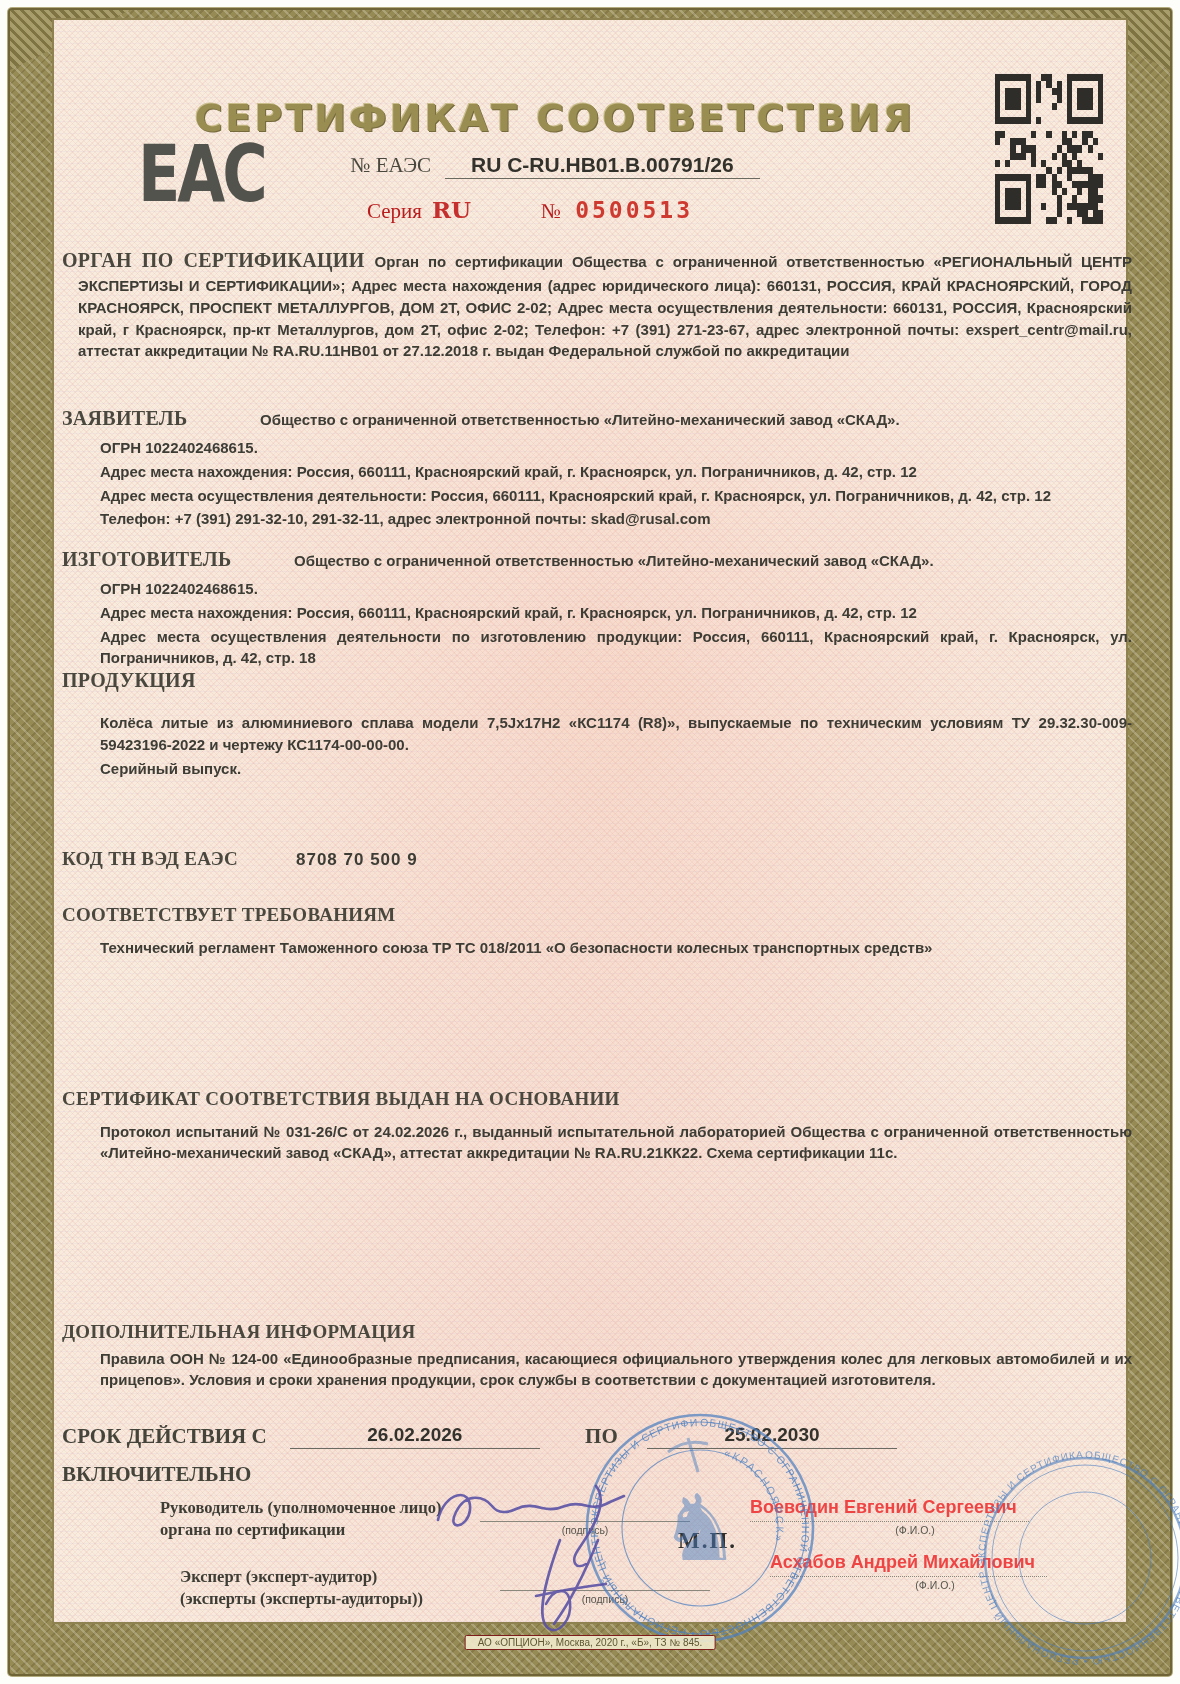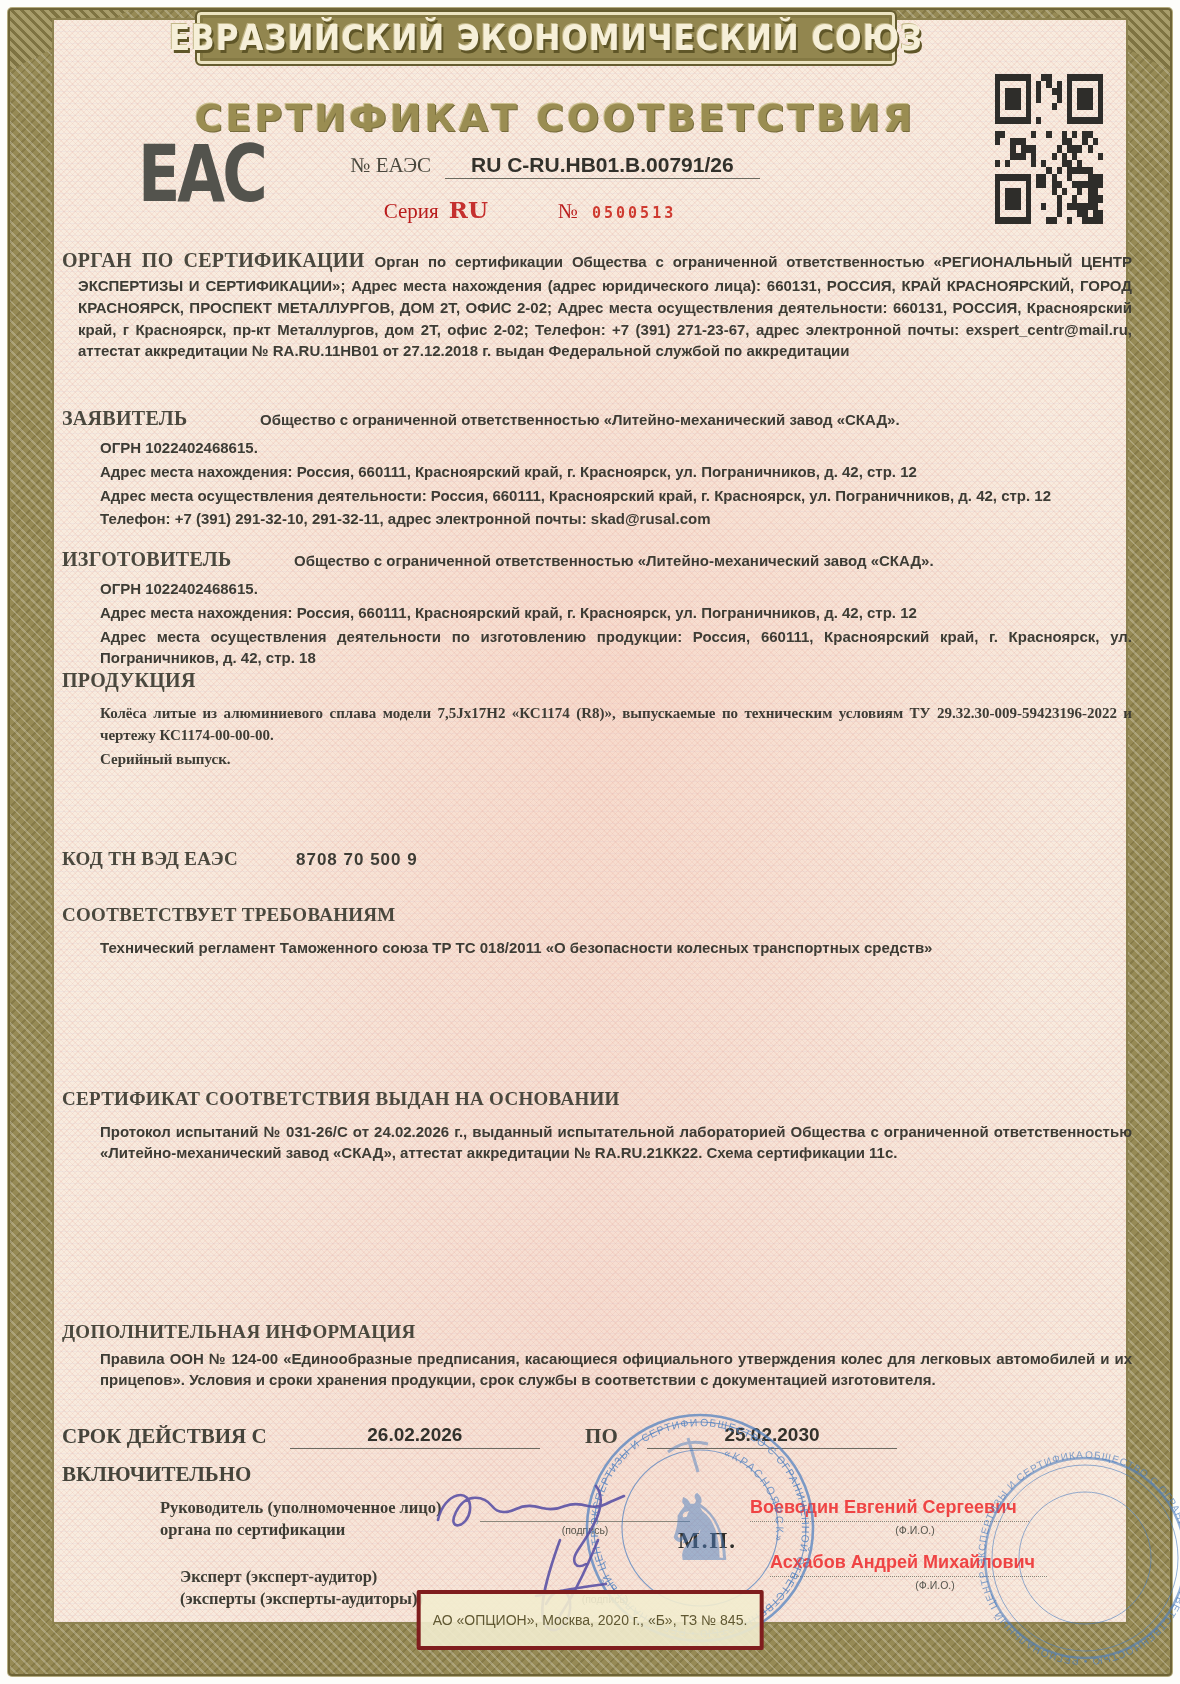--- a/index.html
+++ b/index.html
@@ -36,21 +36,21 @@
   .doc-title{position:absolute;top:96px;left:0;width:100%;text-align:center;transform:translateX(-35px);
     font-family:"DejaVu Sans",sans-serif;font-weight:bold;font-size:38px;letter-spacing:3px;color:#9a8d52;
     text-shadow:1px 1px 0 #756a3c,-1px -1px 0 #c9bd8c;}
   .certno-row{position:absolute;top:153px;left:0;width:100%;text-align:center;transform:translateX(-35px);}
   .certno-row .lbl{font-family:"Liberation Serif",serif;font-size:21px;color:#4a483e;margin-right:14px;}
   .certno-row .val{font-family:"Liberation Sans",sans-serif;font-weight:bold;font-size:21px;color:#32312b;
     border-bottom:1.5px solid #6b6a60;padding:0 26px 2px 26px;}
   .series-row{position:absolute;top:196px;left:0;width:100%;text-align:center;transform:translateX(-60px);}
   .series-row .lbl{font-family:Liberation Serif, serif;font-size:21px;color:#b91c1c;}
   .series-row .ru{font-family:"DejaVu Serif",serif;font-weight:bold;font-size:23px;color:#c5302e;margin:0 70px 0 10px;}
-  .series-row .num{font-family:"DejaVu Sans Mono",monospace;font-weight:bold;font-size:15px;color:#cf3a30;
+  .series-row .num{font-family:"DejaVu Sans Mono",monospace;font-weight:bold;font-size:23px;color:#cf3a30;
     letter-spacing:3px;margin-left:14px;}
   .qr{position:absolute;top:74px;left:995px;width:108px;height:150px;}
   .qr svg{display:block;width:100%;height:100%;}
   .qr rect{fill:#2e2d2a;}
 
   
   .sec{position:absolute;left:62px;right:48px;font-size:15px;font-weight:bold;line-height:1.45;color:#3d3c35;}
   .sec-head{font-family:"Liberation Serif",serif;font-weight:bold;font-size:20px;color:#4a483e;letter-spacing:.3px;}
   .hang{padding-left:16px;text-indent:-16px;text-align:justify;margin:0;}
   .hang .sec-head{margin-right:10px;}
@@ -76,35 +76,32 @@
   .cap{font-size:10.5px;font-weight:normal;color:#55544c;margin-top:2px;font-family:"Liberation Sans",sans-serif;}
   .name-col{flex:1;margin-left:60px;text-align:left;}
   .name{font-family:"Liberation Sans",sans-serif;font-weight:bold;font-size:18px;color:#ef4444;
     border-bottom:1px dotted #8a877c;display:inline-block;padding:0 12px 3px 0;}
   .mp{position:absolute;left:678px;top:1528px;font-family:Liberation Serif, serif;font-weight:bold;
     font-size:23px;color:#2f2e2a;letter-spacing:2px;}
   
   .overlay{position:absolute;inset:0;pointer-events:none;}
   
   .imprint{position:absolute;bottom:34px;left:50%;transform:translateX(-50%);
-    font-size:14px;color:#5f5731;background:rgba(242,236,206,.9);border:4px solid #7f1d1d;
-    padding:18px 12px;border-radius:2px;white-space:nowrap;}
+    font-size:10px;color:#5f5731;background:rgba(242,236,206,.9);border:1px solid #7f1d1d;
+    padding:1px 12px;border-radius:2px;white-space:nowrap;}
 </style>
 </head>
 <body>
 
 <div class="page">
   <div class="frame"></div>
   <div class="corner tl"></div>
   <div class="corner tr"></div>
   <div class="inner"></div>
 
-  <div class="banner">
-    <span>ЕВРАЗИЙСКИЙ ЭКОНОМИЧЕСКИЙ СОЮЗ</span>
-  </div>
   <div class="eac-mark">ЕАС</div>
   <div class="qr">
       <svg viewBox="0 0 21 21" preserveAspectRatio="none" shape-rendering="crispEdges">
         <rect x="0" y="0" width="1" height="1"></rect>
         <rect x="1" y="0" width="1" height="1"></rect>
         <rect x="2" y="0" width="1" height="1"></rect>
         <rect x="3" y="0" width="1" height="1"></rect>
         <rect x="4" y="0" width="1" height="1"></rect>
         <rect x="5" y="0" width="1" height="1"></rect>
         <rect x="6" y="0" width="1" height="1"></rect>
@@ -336,21 +333,21 @@
     <p class="intro-line"><span class="sec-head" style="display:inline-block;width:232px;">ИЗГОТОВИТЕЛЬ</span><span>Общество с ограниченной ответственностью «Литейно-механический завод «СКАД».</span></p>
     <div class="body-lines">
       <p>ОГРН 1022402468615.</p>
       <p>Адрес места нахождения: Россия, 660111, Красноярский край, г. Красноярск, ул. Пограничников, д. 42, стр. 12</p>
       <p>Адрес места осуществления деятельности по изготовлению продукции: Россия, 660111, Красноярский край, г. Красноярск, ул. Пограничников, д. 42, стр. 18</p>
     </div>
   </div>
 
   <div class="sec headed" style="top:666px;">
     <span class="sec-head">ПРОДУКЦИЯ</span>
-    <div class="body-lines" style="margin-top:8px;font-family:Liberation Serif, serif;">
+    <div class="body-lines" style="margin-top:17px;">
       <p>Колёса литые из алюминиевого сплава модели 7,5Jx17H2 «КС1174 (R8)», выпускаемые по техническим условиям ТУ 29.32.30-009-59423196-2022 и чертежу КС1174-00-00-00.</p>
       <p>Серийный выпуск.</p>
     </div>
   </div>
 
   <div class="sec" style="top:845px;">
     <span class="sec-head" style="font-size:19px;">КОД ТН ВЭД ЕАЭС</span><span class="tnved-val">8708 70 500 9</span>
   </div>
 
   <div class="sec headed" style="top:901px;">

